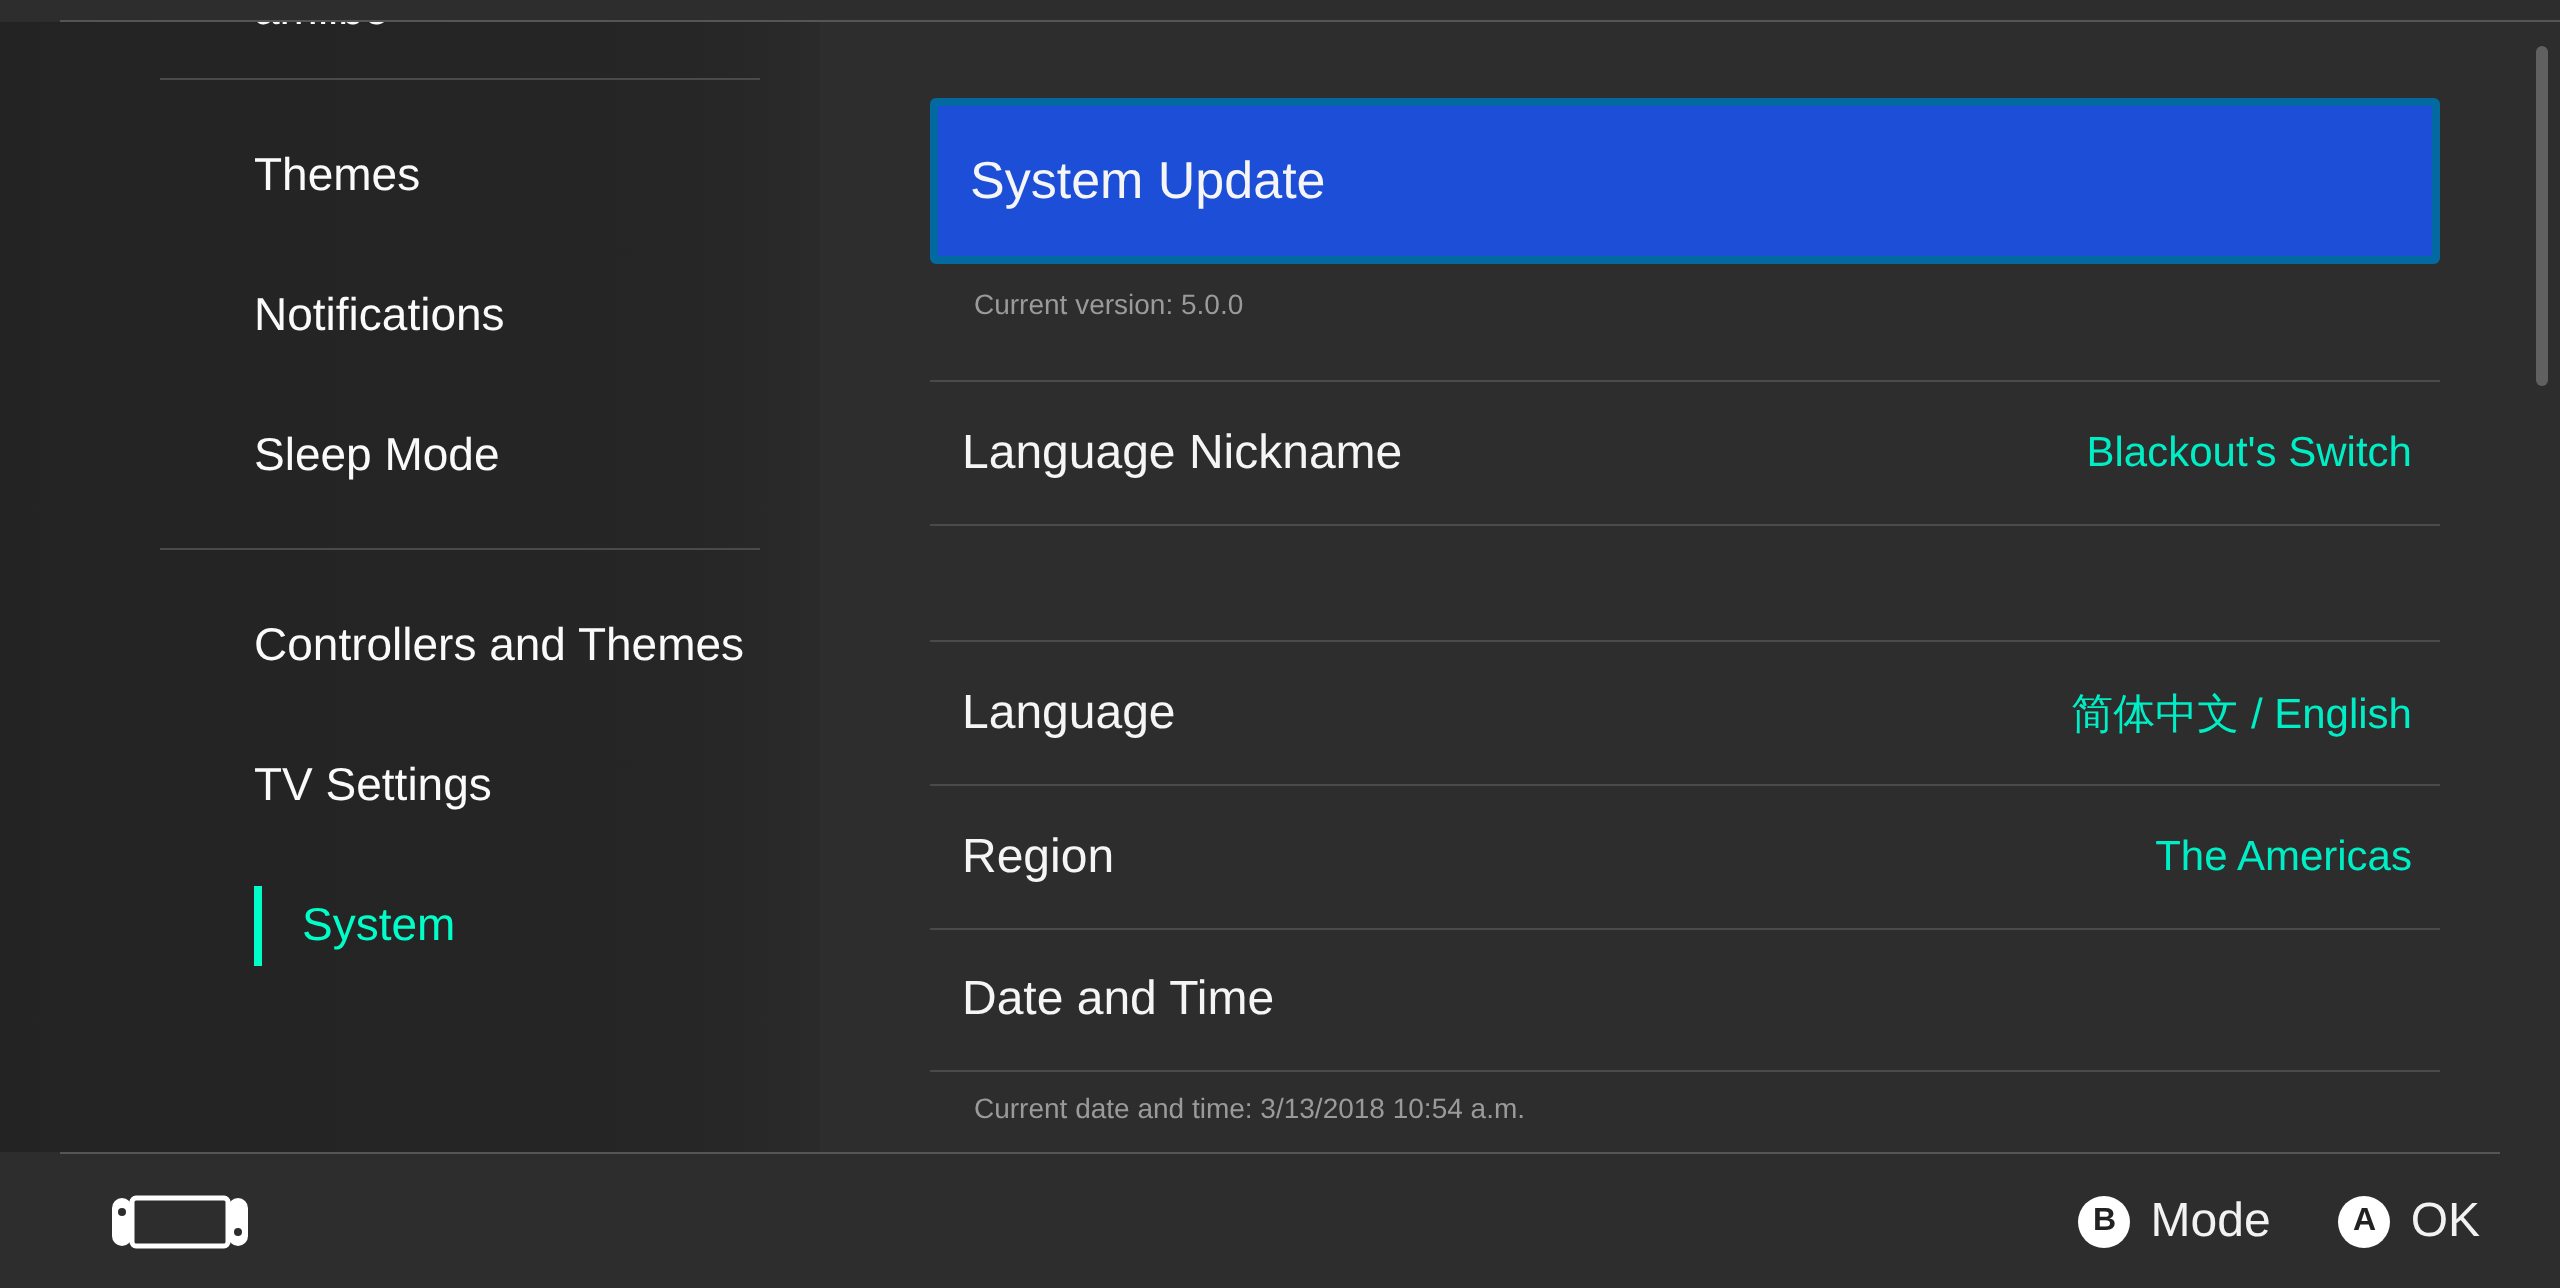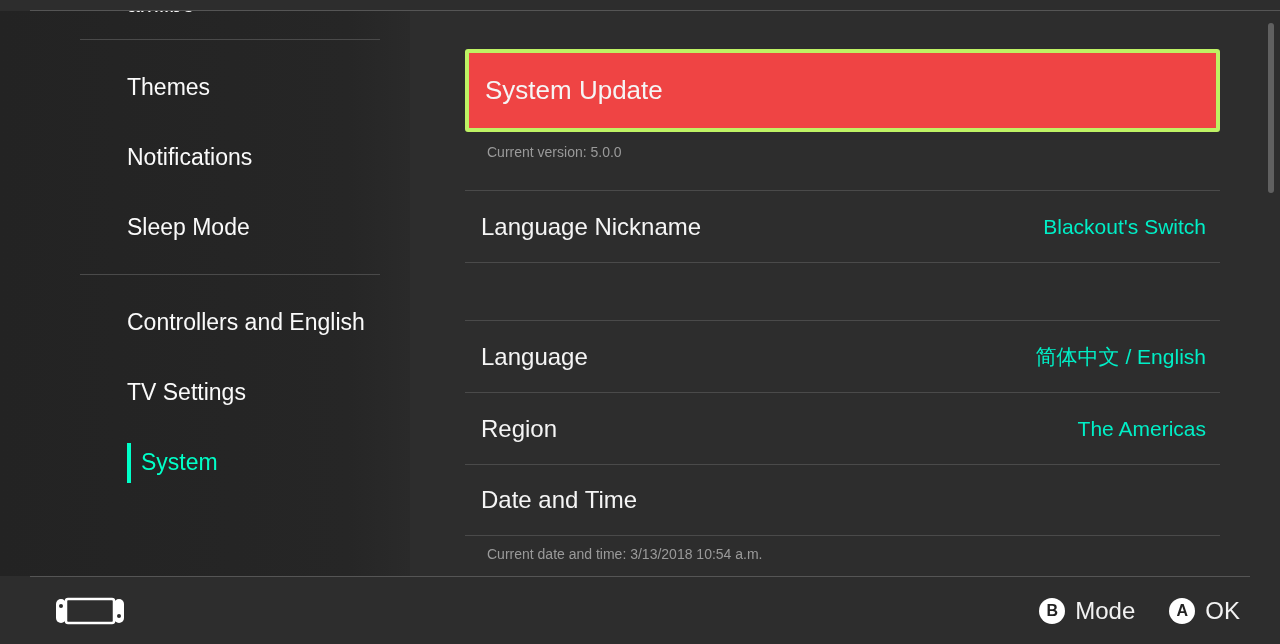--- a/index.html
+++ b/index.html
@@ -56,36 +56,36 @@
   }
   .sidebar-item.active::before {
     content: "";
     position: absolute;
     left: 0;
     top: 16px;
     bottom: 14px;
     width: 4px;
     background: #00ffc8;
   }
-  .sidebar-item.active .label { padding-left: 14px; }
+  .sidebar-item.active .label { padding-left: 24px; }
   .sidebar-divider {
     height: 1px;
     background: #4a4a4a;
     margin: 12px 0 12px -5px;
     width: 300px;
   }
   .content {
     flex: 1;
     padding: 38px 60px 0 55px;
     overflow: hidden;
   }
   .highlight-row {
-    border: 4px solid #bef264;
+    border: 4px solid #0369a1;
     border-radius: 3px;
-    background: #ef4444;
+    background: #1d4ed8;
     padding: 22px 16px;
     font-size: 26px;
     font-weight: 400;
     color: #f5f5f5;
     cursor: pointer;
   }
   .sub-caption {
     font-size: 14px;
     color: #9a9a9a;
     padding: 12px 0 30px 22px;
@@ -163,21 +163,21 @@
       <div class="sidebar-item">
         <span class="label">Notifications</span>
       </div>
       <div class="sidebar-item">
         <span class="label">Sleep Mode</span>
       </div>
 
       <div class="sidebar-divider"></div>
 
       <div class="sidebar-item">
-        <span class="label">Controllers and English</span>
+        <span class="label">Controllers and Themes</span>
       </div>
       <div class="sidebar-item">
         <span class="label">TV Settings</span>
       </div>
       <div class="sidebar-item active">
         <span class="label">System</span>
       </div>
     </div>
   </div>
 

